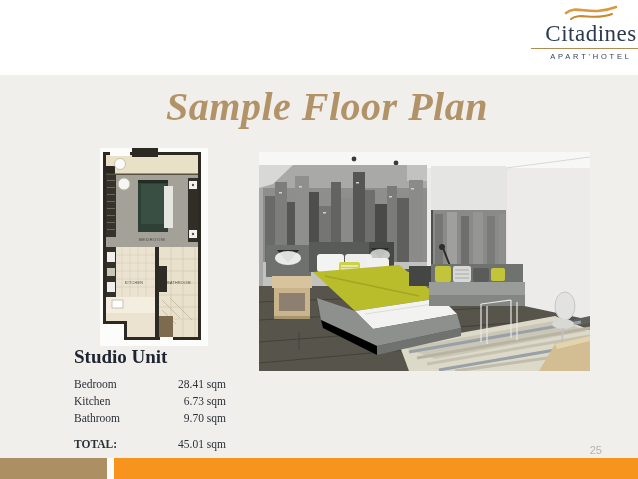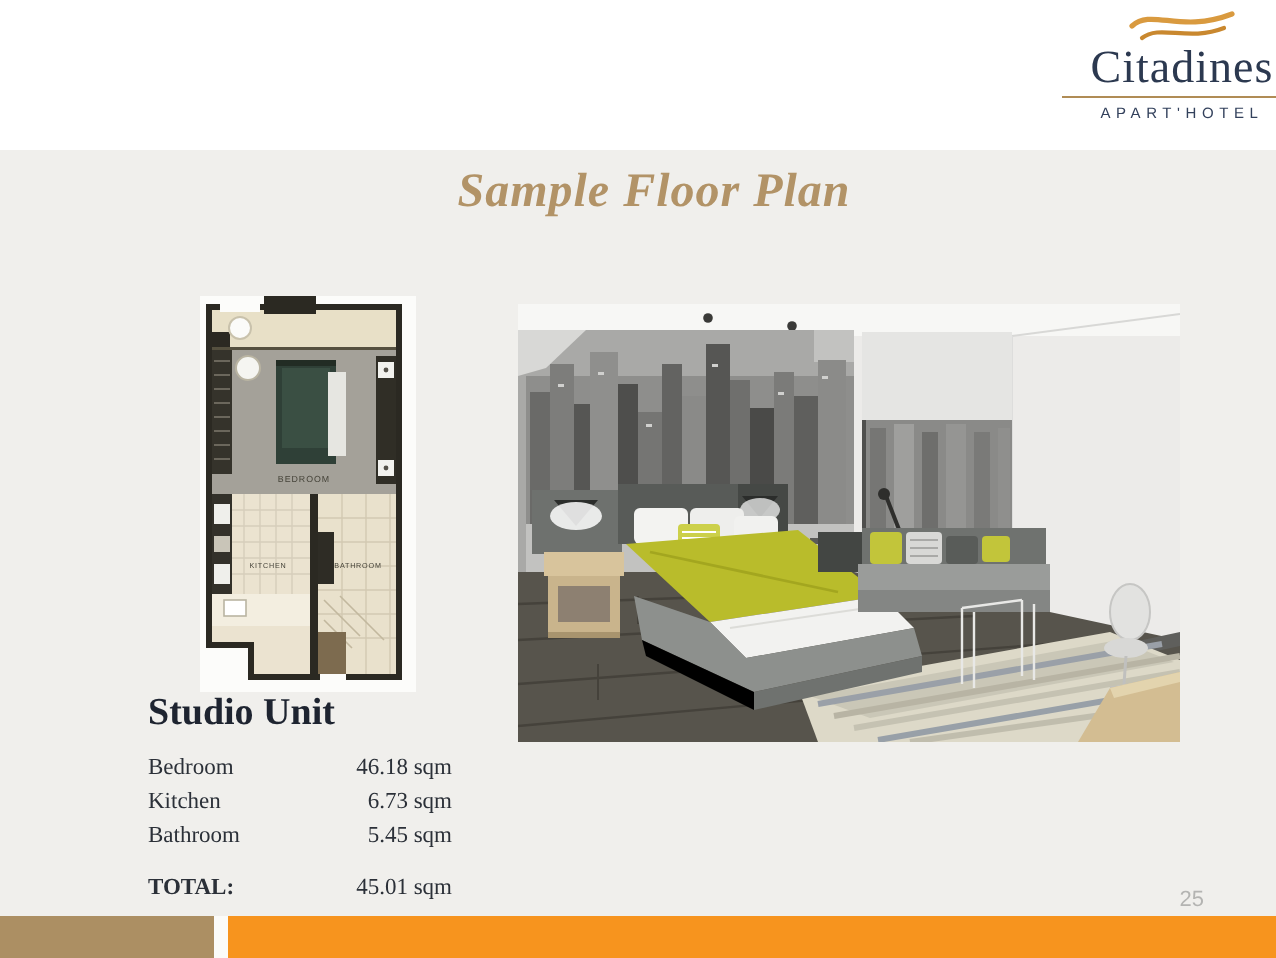--- a/index.html
+++ b/index.html
@@ -11,21 +11,21 @@
   .top-band{position:absolute;left:0;top:0;width:638px;height:75px;background:#ffffff;margin-left:25px;}
   .logo{position:absolute;right:10px;top:4px;width:124px;text-align:center;}
   .logo-wave{display:block;margin:0 auto;}
   .logo-name{font-size:23px;color:#2c3950;line-height:24px;letter-spacing:.5px;}
   .logo-rule{height:0;border-top:1.5px solid #b08c55;margin:2px 2px 3px 2px;}
   .logo-sub{font-size:7.5px;letter-spacing:2.8px;color:#33415c;font-family:Liberation Sans, sans-serif;}
   
   .content-band{position:absolute;left:0;top:75px;width:638px;height:383px;background:#f0efec;}
   .slide-title{
     position:absolute;left:0;right:0;top:8px;margin:0;text-align:center;padding-left:16px;
-    font-size:24px;font-weight:bold;font-style:italic;color:#b29367;letter-spacing:.5px;
+    font-size:40px;font-weight:bold;font-style:italic;color:#b29367;letter-spacing:.5px;
   }
   
   .floorplan-card{position:absolute;left:100px;top:73px;width:108px;height:198px;background:#fcfcfa;}
   
   .photo{position:absolute;left:259px;top:77px;width:331px;height:219px;background:#ecebe9;overflow:hidden;}
   
   .unit-info{position:absolute;left:74px;top:271px;width:152px;color:#232834;}
   .unit-heading{margin:0 0 8px 0;font-size:19px;font-weight:bold;color:#1e2430;}
   .unit-row{display:flex;justify-content:space-between;font-size:11.5px;line-height:17px;color:#2b3038;}
   .unit-row .val{text-align:right;}
@@ -268,29 +268,29 @@
           <polygon points="296,192 331,184 331,219 280,219" fill="#d3bd92"></polygon>
           <polygon points="296,192 331,184 331,189 298,197" fill="#e3d4ae"></polygon>
         </g>
       </svg>
     </div>
 
     <div class="unit-info">
       <h2 class="unit-heading">Studio Unit</h2>
       <div class="unit-row">
         <span class="lbl">Bedroom</span>
-        <span class="val">46.18 sqm</span>
+        <span class="val">28.41 sqm</span>
       </div>
       <div class="unit-row">
         <span class="lbl">Kitchen</span>
         <span class="val">6.73 sqm</span>
       </div>
       <div class="unit-row">
         <span class="lbl">Bathroom</span>
-        <span class="val">5.45 sqm</span>
+        <span class="val">9.70 sqm</span>
       </div>
       <div class="unit-total">
         <span class="lbl">TOTAL:</span>
         <span class="val">45.01 sqm</span>
       </div>
     </div>
 
     <div class="page-number">25</div>
   </div>
 

